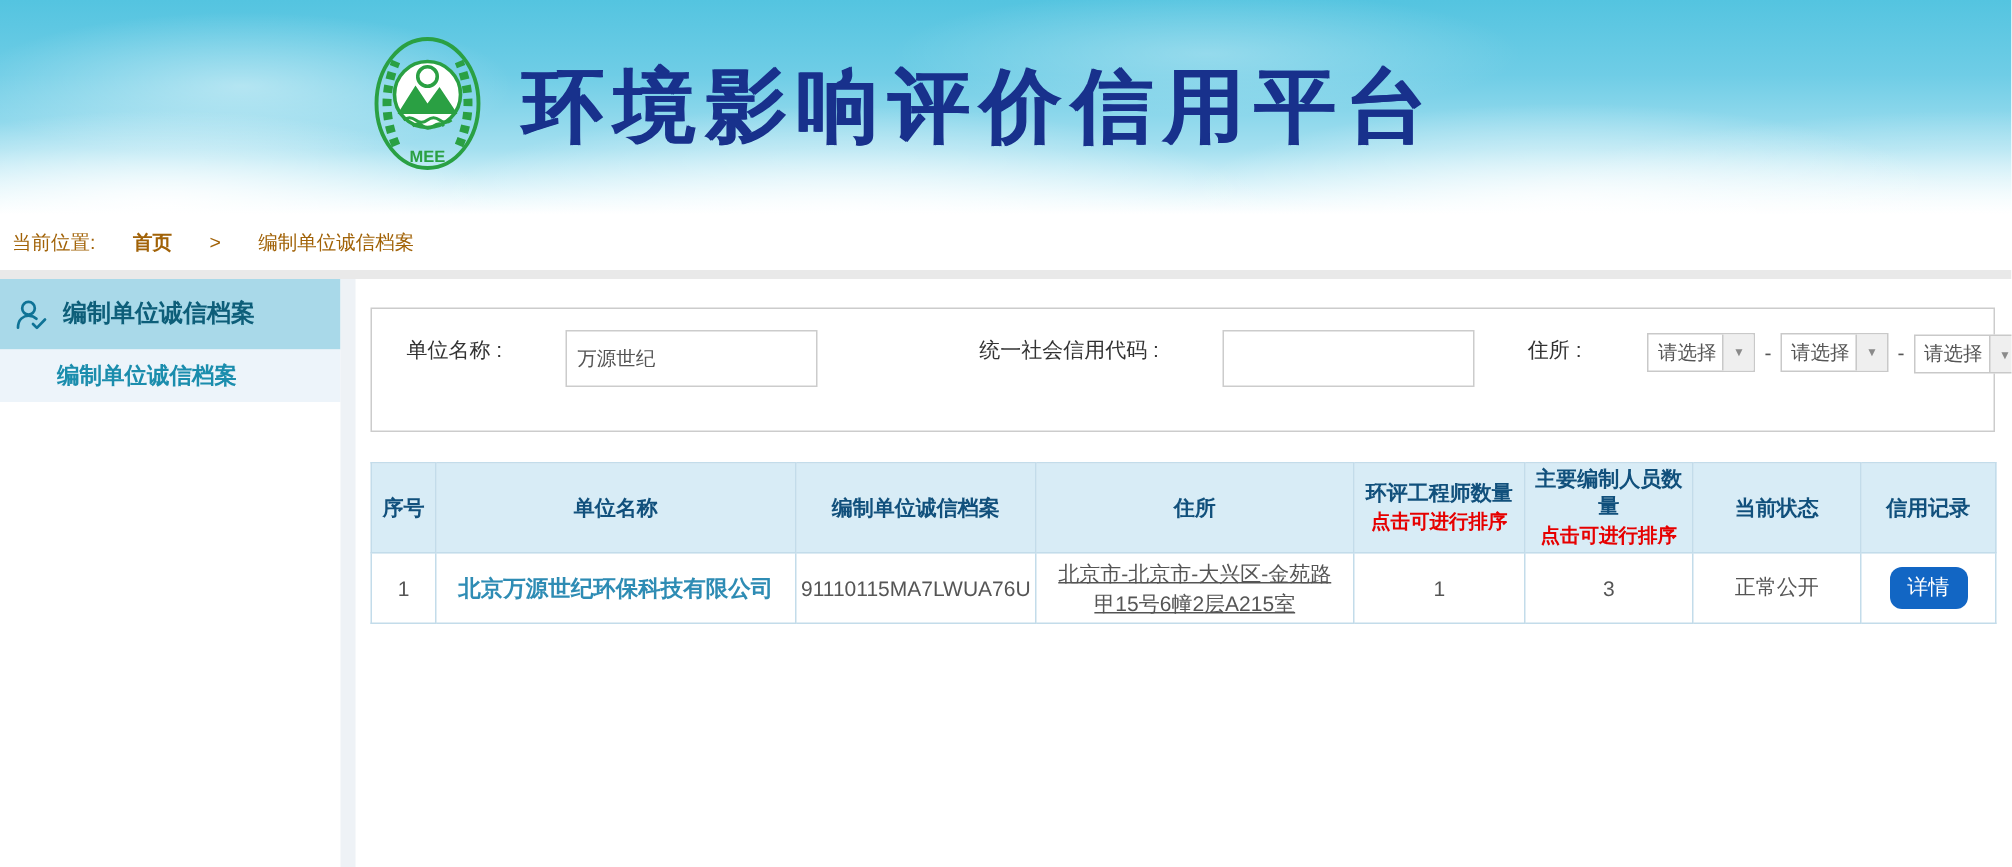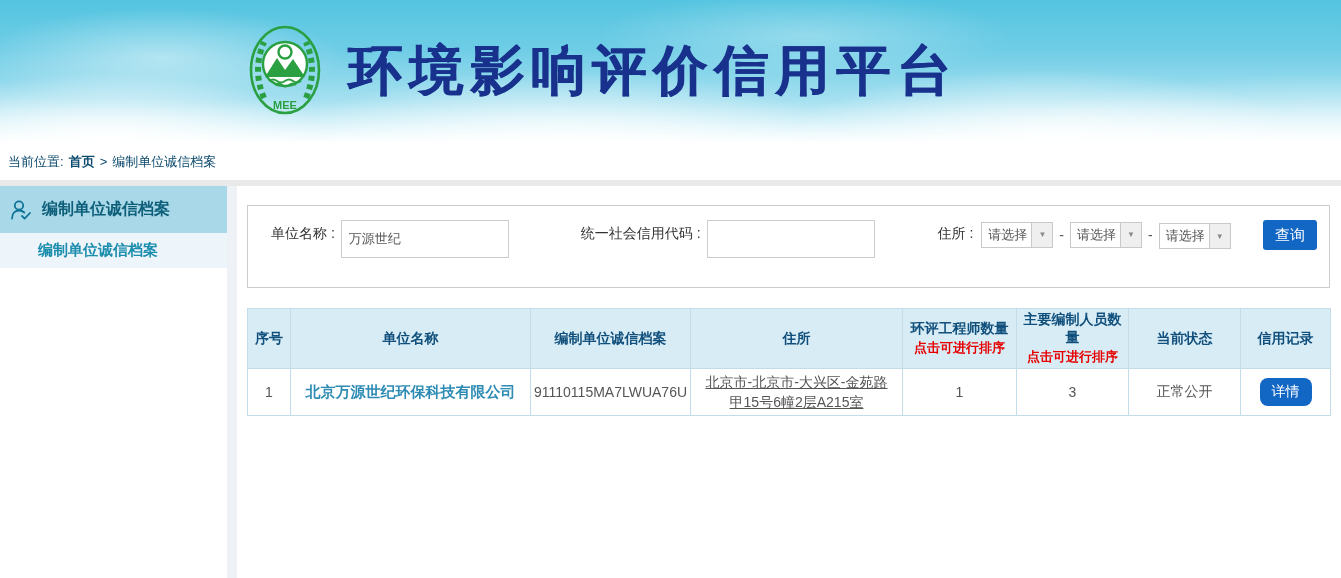--- a/index.html
+++ b/index.html
@@ -20,21 +20,21 @@
   }
   .header-inner{ display:flex; align-items:center; height:100%; padding-left:248px; }
   .site-logo{ flex:0 0 auto; margin-right:26px; }
   .site-title{
     font-size:54px; font-weight:900; color:#18318c; letter-spacing:7px;
     text-shadow:1px 0 0 #18318c; white-space:nowrap;
   }
 
   
   .breadcrumb-bar{ height:37px; background:#fff; display:flex; align-items:center; padding-left:8px;
-    font-size:13px; color:#0c4a6e; }
+    font-size:13px; color:#a16207;gap:20px; }
   .breadcrumb-bar span{ margin-right:5px; }
   .crumb-link{ cursor:pointer;font-weight:bold; }
   .gray-band{ height:6px; background:#e9e9e9; }
 
   
   .page-body{ display:flex; height:392px; }
   .sidebar{ width:227px; flex:0 0 227px; background:#fff; }
   .side-item-active{
     height:47px; background:#a9d9e9; display:flex; align-items:center; padding-left:9px;
     color:#0d5e79; font-size:16px; font-weight:bold; cursor:pointer;
@@ -43,21 +43,21 @@
   .side-item-sub{
     height:35px; background:#edf4fa; display:flex; align-items:center; padding-left:38px;
     color:#1b8dad; font-size:15px; font-weight:bold; cursor:pointer;
   }
   .v-divider{ width:10px; flex:0 0 10px; background:#eef2f6; }
   .main-area{ flex:1; padding:19px 11px 0 10px; }
 
   
   .search-panel{
     width:1083px; height:83px; border:1px solid #ccc; background:#fff;
-    display:flex; align-items:flex-start; padding-top:14px; font-size:14px; color:#333;
+    display:flex; align-items:flex-start; padding-top:14px; font-size:14px; color:#333;gap:36px;
   }
   .fld-label{ white-space:nowrap; line-height:26px; }
   .txt-input{
     width:168px; height:38px; border:1px solid #ccc; padding:0 7px; font-size:13px; color:#555;
     font-family:inherit; outline:none;
   }
   .addr-group{ display:flex; }
   .addr-row{ display:flex; align-items:center; }
   .addr-row + .addr-row{ margin-top:3px; }
   .sel{ display:inline-flex; width:72px; height:26px; border:1px solid #c9c9c9; background:#fff;
@@ -139,21 +139,21 @@
 
   <div class="v-divider"></div>
 
   <div class="main-area">
 
     <div class="search-panel">
       <span class="fld-label" style="margin-left:23px;">单位名称 :</span>
       <input class="txt-input" style="margin-left: 6px;" type="text" value="万源世纪">
       <span class="fld-label" style="margin-left:72px;">统一社会信用代码 :</span>
       <input class="txt-input" style="margin-left: 6px;" type="text" value="">
-      <span class="fld-label" style="margin-left:63px;">住所 :</span>
+      <span class="fld-label" style="">住所 :</span>
       <div class="addr-group" style="margin-left:8px;">
         <div class="addr-row">
           <div class="sel">
             <span class="sel-txt">请选择</span>
             <span class="sel-btn">▼</span>
           </div>
           <span class="dash">-</span>
           <div class="sel">
             <span class="sel-txt">请选择</span>
             <span class="sel-btn">▼</span>

